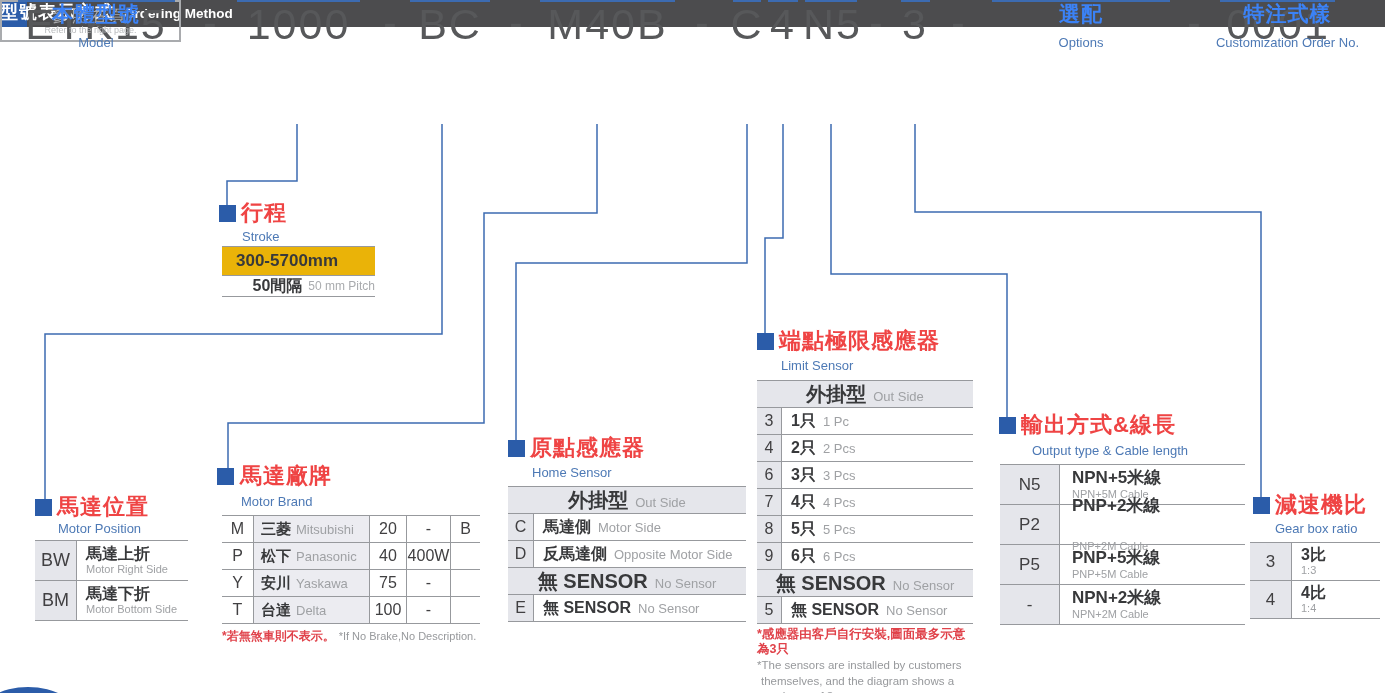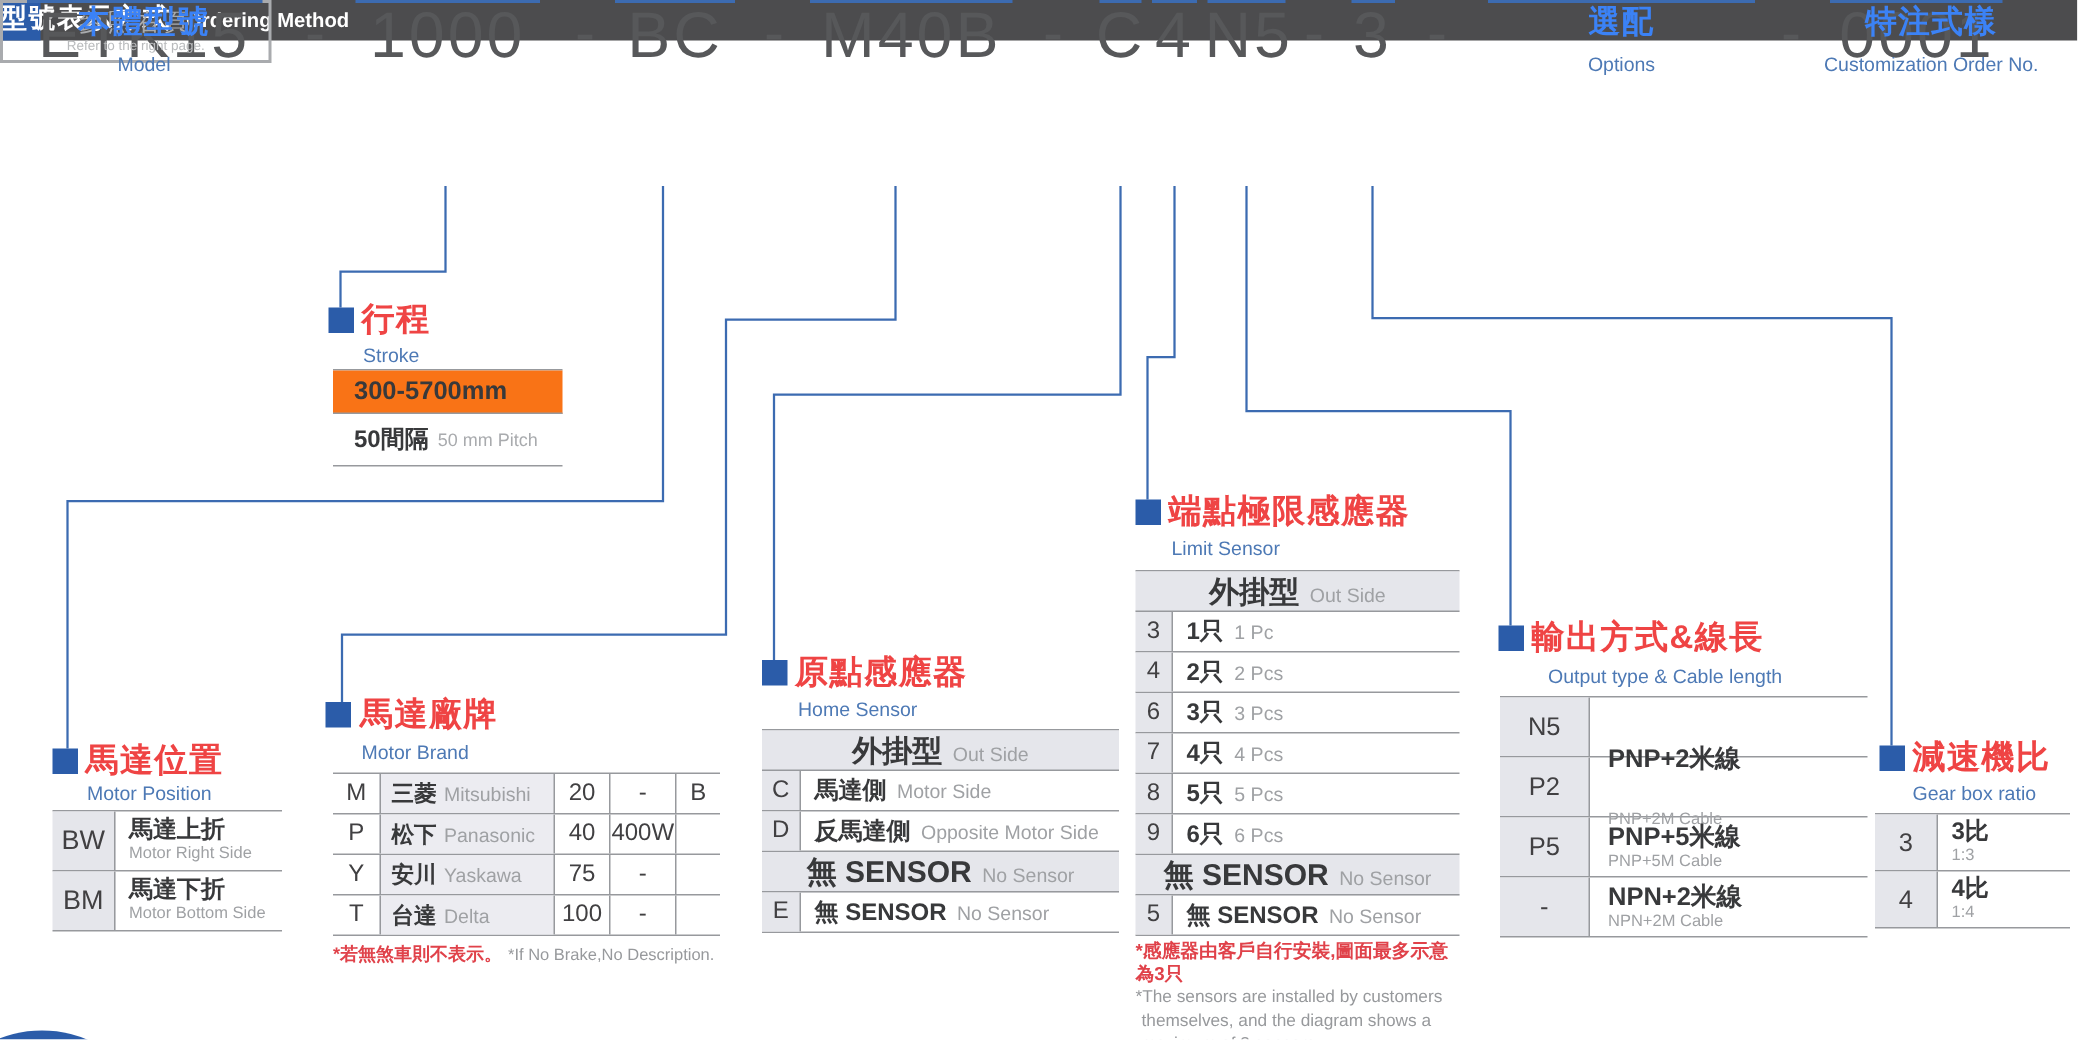--- a/index.html
+++ b/index.html
@@ -52,24 +52,24 @@
   .tval .en { font-size:13px; color:#9fa1a4; }
   .ghead { background:#e5e6eb; display:flex; align-items:baseline; justify-content:center;
            gap:7px; border-bottom:1px solid #97999d; white-space:nowrap; }
   .ghead b { font-size:20px; color:#38393b; }
   .ghead .en { font-size:13px; color:#9fa1a4; }
 
   .vstack { flex-direction:column; align-items:flex-start; gap:0; line-height:1.15; align-self:center; }
   .vstack .en { font-size:11px; }
 
   
-  .t-stroke .r1 { height:29px; background:#f97316; display:flex; align-items:center; padding-left:14px;
+  .t-stroke .r1 { height:29px; background:#eab308; display:flex; align-items:center; padding-left:14px;
                   border-bottom:1px solid #97999d; font-size:17px; font-weight:bold; color:#38393b; }
-  .t-stroke .r2 { height:35px; display:flex; align-items:baseline; gap:6px; padding-left:14px;
-                  border-bottom:1px solid #97999d; }
+  .t-stroke .r2 { height:21px; display:flex; align-items:baseline; gap:6px; padding-left:14px;
+                  border-bottom:1px solid #97999d;justify-content:flex-end; }
   .t-stroke .r2 b { font-size:16px; color:#38393b; align-self:center; }
   .t-stroke .r2 .en { font-size:12px; color:#a9abae; align-self:center; }
 
   
   .t-pos  .trow { height:40px; } .t-pos .tcode { width:42px; font-size:18px; }
   .t-brand .trow { height:27px; }
   .t-brand .cell { display:flex; align-items:center; justify-content:center; font-size:16px; color:#414042; }
   .t-brand .c-code { width:31px; }
   .t-brand .c-brand { width:117px; justify-content:flex-start; padding-left:7px; gap:5px;
                       background:#ececf1; border-left:1px solid #97999d; border-right:1px solid #97999d;
@@ -347,20 +347,24 @@
     <div class="note-gray" style="padding-left:4px;">themselves, and the diagram shows a</div>
     <div class="note-gray" style="padding-left:4px;">maximum of 3 sensors</div>
   </div>
 
   <div class="abs sq17" style="left:999px;top:417px;"></div>
   <div class="abs sect-zh" style="left:1021px;top:410px;">輸出方式&amp;線長</div>
   <div class="abs sect-en" style="left:1032px;top:443px;">Output type &amp; Cable length</div>
   <div class="abs tbl t-out" style="left:1000px;top:464px;width:245px;">
     <div class="trow">
       <div class="tcode">N5</div>
+      <div class="tval vstack" style="padding-left:12px;">
+        <b>NPN+5米線</b>
+        <span class="en">NPN+5M Cable</span>
+      </div>
     </div>
     <div class="trow">
       <div class="tcode">P2</div>
       <div class="tval vstack" style="padding-left:12px;gap:24px;">
         <b>PNP+2米線</b>
         <span class="en">PNP+2M Cable</span>
       </div>
     </div>
     <div class="trow">
       <div class="tcode">P5</div>

